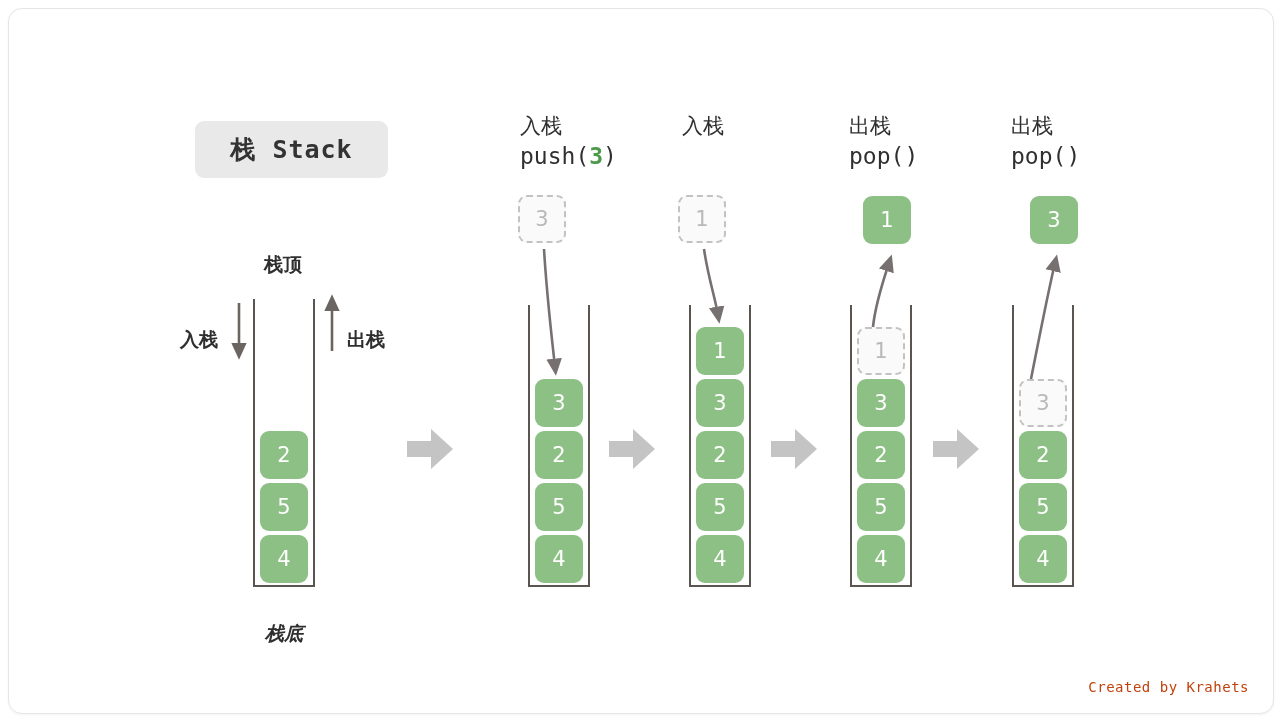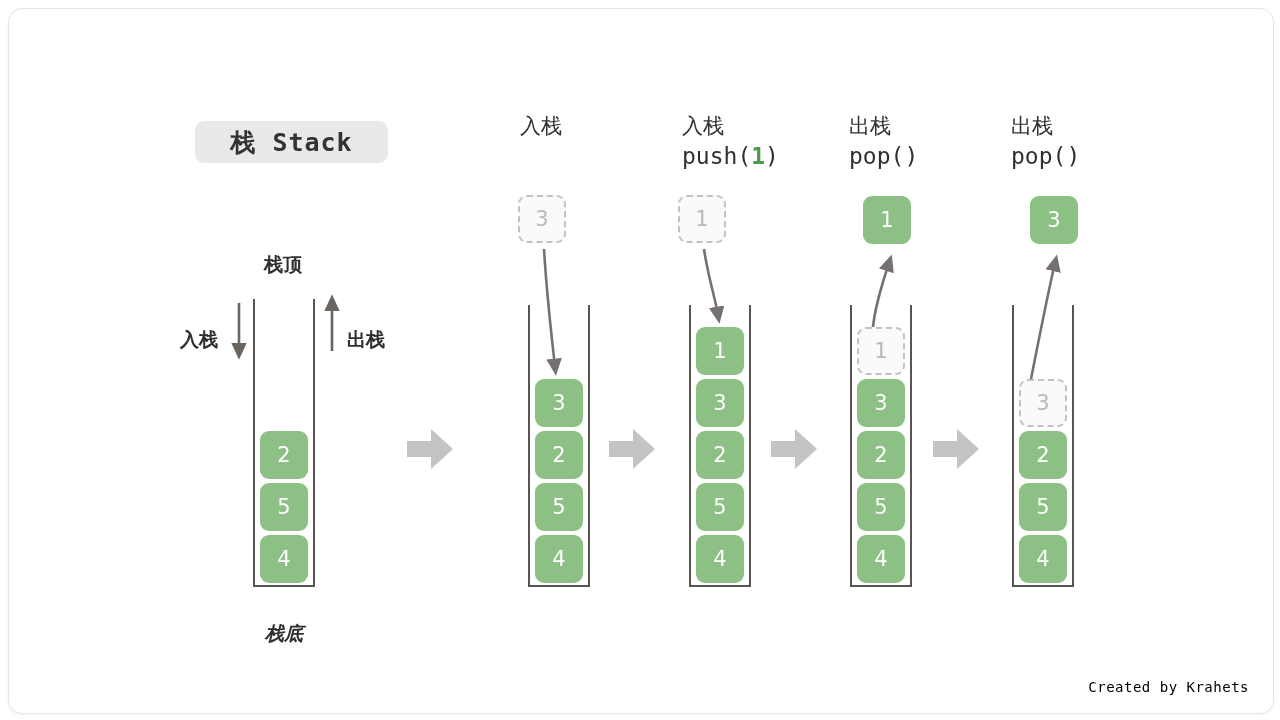--- a/index.html
+++ b/index.html
@@ -10,21 +10,21 @@
   }
   #card{
     position:absolute;left:8px;top:8px;width:1264px;height:704px;
     background:#ffffff;border:1px solid #e6e6e6;border-radius:14px;
     box-shadow:0 1px 3px rgba(0,0,0,0.05);
     overflow:hidden;
   }
 
   
   #title-chip{
-    position:absolute;left:186px;top:112px;width:193px;height:42px;
+    position:absolute;left:186px;top:112px;width:193px;height:57px;
     background:#e9e9e9;border-radius:9px;
     display:flex;align-items:center;justify-content:center;
   }
   #title-chip .t{
     font-family:"DejaVu Sans Mono","Liberation Mono",monospace;
     font-size:25px;font-weight:bold;color:#333333;letter-spacing:1px;
   }
 
   
   .cn-label{
@@ -96,44 +96,44 @@
   .float-cell.solid{background:#8cc084;color:#ffffff;}
   .float-cell.ghost{background:#fafafa;color:#b9b9b9;border:2px dashed #c2c2c2;}
 
   
   #overlay{position:absolute;left:0;top:0;width:1264px;height:704px;pointer-events:none;}
 
   
   #watermark{
     position:absolute;right:24px;bottom:18px;
     font-family:"DejaVu Sans Mono","Liberation Mono",monospace;
-    font-size:14px;color:#000000;letter-spacing:.5px;white-space:nowrap;
+    font-size:14px;color:#c2410c;letter-spacing:.5px;white-space:nowrap;
   }
 </style>
 </head>
 <body>
 
 <div id="card">
 
   <div id="title-chip">
     <span class="t">栈 Stack</span>
   </div>
 
   <div class="cn-label" id="label-top">栈顶</div>
   <div class="cn-label" id="label-bottom">栈底</div>
   <div class="cn-label" id="label-push">入栈</div>
   <div class="cn-label" id="label-pop">出栈</div>
 
   <div class="stage-head" style="left:511px;top:103px;">
     <span class="cn">入栈</span>
+    <span class="fn"><span>push(</span><b>3</b><span>)</span></span>
   </div>
 
   <div class="stage-head" style="left:673px;top:103px;">
     <span class="cn">入栈</span>
-    <span class="fn"><span>push(</span><b>1</b><span>)</span></span>
   </div>
 
   <div class="stage-head" style="left:840px;top:103px;">
     <span class="cn">出栈</span>
     <span class="fn"><span>pop(</span><b></b><span>)</span></span>
   </div>
 
   <div class="stage-head" style="left:1002px;top:103px;">
     <span class="cn">出栈</span>
     <span class="fn"><span>pop(</span><b></b><span>)</span></span>

